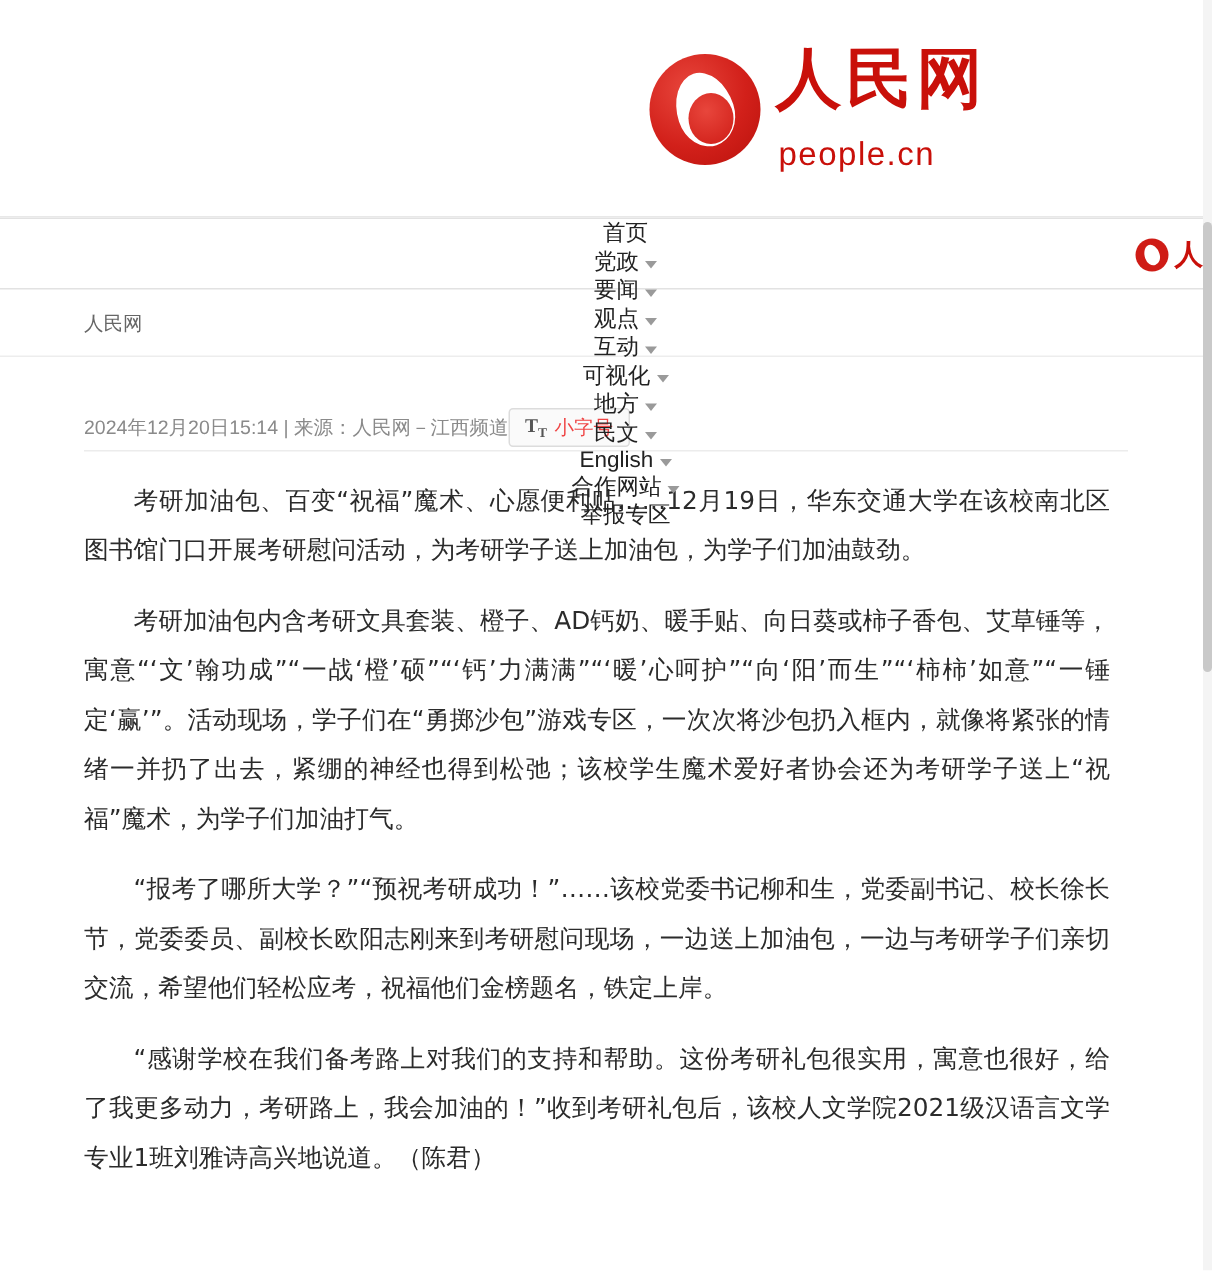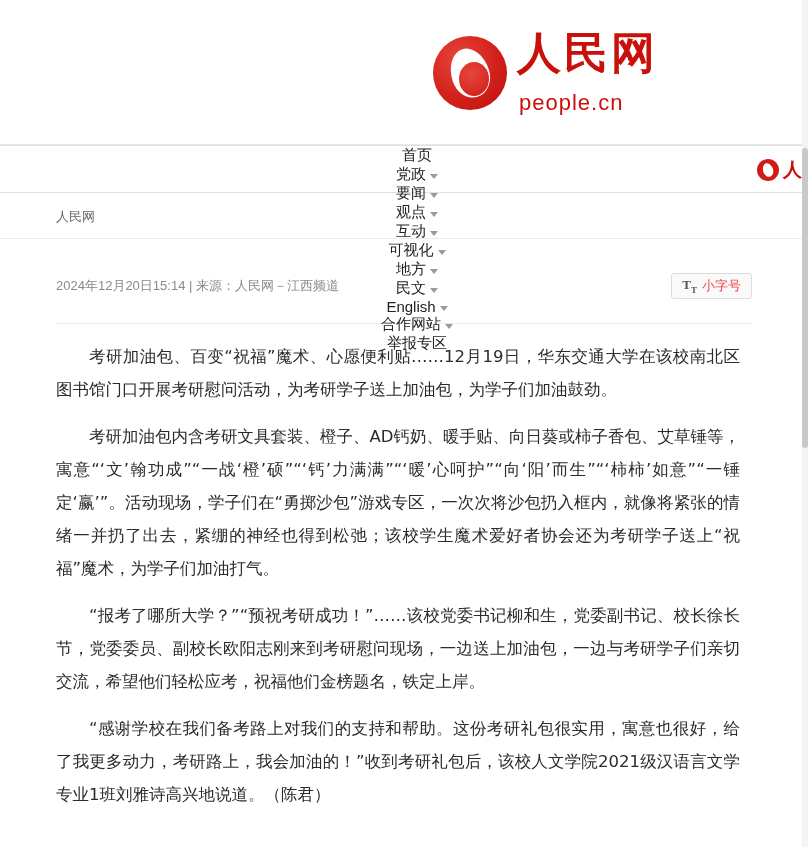--- a/index.html
+++ b/index.html
@@ -167,22 +167,22 @@
     font-size: 30px;
     font-weight: bold;
     color: #1a1a1a;
     letter-spacing: 1px;
     margin: 0 0 26px 0;
     line-height: 1.3;
   }
   .meta-row {
     display: flex;
     align-items: center;
-    justify-content: space-between;
-    padding-bottom: 24px;
+    justify-content: flex-start;
+    padding-bottom: 2px;
     border-bottom: 1px solid #ececec;
   }
   .meta-text {
     font-size: 13px;
     color: #8a8a8a;
   }
   .fontsize-btn {
     border: 1px solid #dcdcdc;
     border-radius: 3px;
     background: #fafafa;

